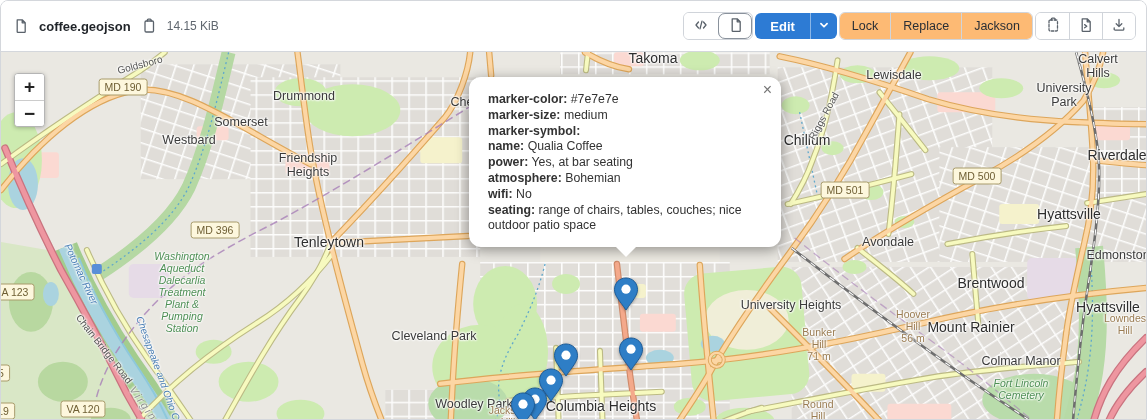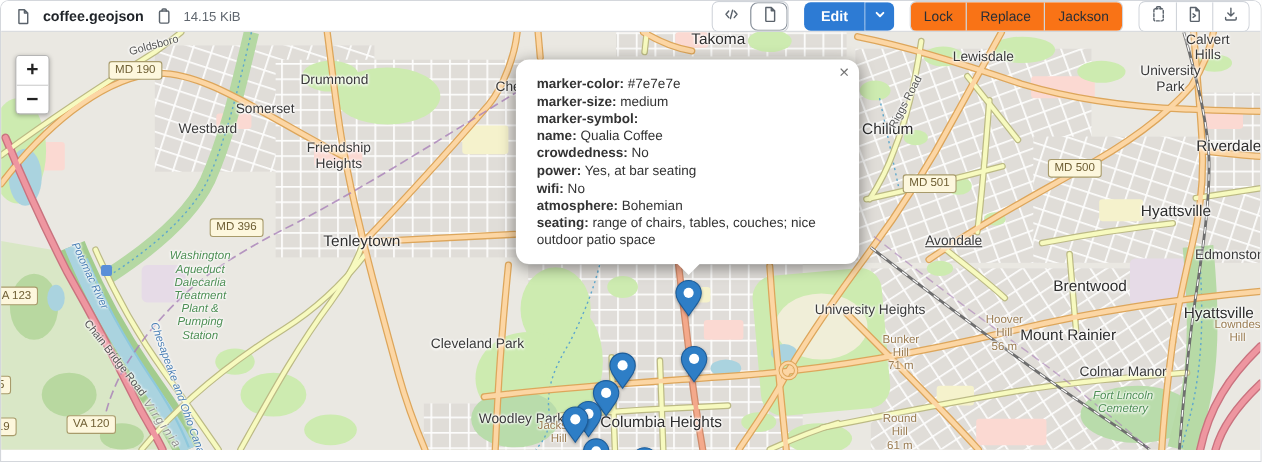--- a/index.html
+++ b/index.html
@@ -1,35 +1,35 @@
 <!DOCTYPE html>
 <html><head>
 <meta charset="utf-8">
 <style>
   * { box-sizing: border-box; margin: 0; padding: 0; }
   html,body { width:1147px; height:420px; background:#fff; font-family:"Liberation Sans",sans-serif; }
   .widget { width:1147px; height:420px; border:1px solid #d4d7dc; border-radius:8px 8px 0 0; overflow:hidden; background:#fff; }
 
   
-  .hdr { height:28px; display:flex; align-items:center; padding:0 10px; gap:10px; background:#fff; border-bottom:1px solid #d4d7dc; }
+  .hdr { height:51px; display:flex; align-items:center; padding:0 10px; gap:10px; background:#fff; border-bottom:1px solid #d4d7dc; }
   .hdr-left { display:flex; align-items:center; gap:8px; flex:1; min-width:0; }
   .fname { font-size:13px; font-weight:bold; color:#1f2328; }
   .fsize { font-size:12px; color:#60676f; }
   .iconbtn { background:none; border:0; display:flex; align-items:center; justify-content:center; cursor:pointer; padding:2px; }
   .hdr svg { stroke:#5a626b; fill:none; stroke-width:1.3; stroke-linecap:round; stroke-linejoin:round; }
-  .hdr-right { display:flex; align-items:center; gap:14px;justify-content:flex-end; }
+  .hdr-right { display:flex; align-items:center; gap:2px;justify-content:flex-end; }
   .seg-group, .btn-group, .icon-group { display:flex; border:1px solid #d0d4da; border-radius:6px; overflow:hidden; background:#fff; }
   .seg { width:34px; height:26px; display:flex; align-items:center; justify-content:center; background:#fff; border:0; cursor:pointer; }
   .seg + .seg { border-left:1px solid #d0d4da; }
   .seg.active { outline:1.5px solid #8a929c; outline-offset:-1.5px; border-radius:7px; }
   .edit-split { display:flex; }
   .btn-edit { background:#2d7bd4; color:#fff; font-weight:bold; font-size:13px; border:0; border-radius:6px 0 0 6px; padding:0 15px; height:26px; cursor:pointer; font-family:inherit; }
   .btn-caret { background:#2d7bd4; border:0; border-left:1px solid rgba(255,255,255,.45); border-radius:0 6px 6px 0; width:27px; height:26px; display:flex; align-items:center; justify-content:center; cursor:pointer; }
   .btn-caret svg { stroke:#fff; stroke-width:2; }
-  .btn-group button { padding:0 12px; height:26px; background:#f97316; border:0; font-size:12.5px; color:#2a2f36; cursor:pointer; font-family:inherit; }
+  .btn-group button { padding:0 12px; height:26px; background:#fdba74; border:0; font-size:12.5px; color:#2a2f36; cursor:pointer; font-family:inherit; }
   .btn-group button + button { border-left:1px solid #d0d4da; }
   .icon-group .seg { width:33px; }
 
   
   .map { position:relative; width:1145px; height:380px; overflow:hidden; background:#eae8e2; cursor:grab; }
   .basemap { position:absolute; left:0; top:0; }
   .map-label { position:absolute; white-space:pre-line; text-align:center; font-size:12.5px; color:#3a3a3a; line-height:1.15; pointer-events:none;
     text-shadow:0 1px 2px #fff,0 -1px 2px #fff,1px 0 2px #fff,-1px 0 2px #fff; }
   .map-label.town { font-size:14px; color:#2d2d2d; }
   .map-label.green { font-size:10.5px; font-style:italic; color:#4e8f55; }
@@ -333,21 +333,21 @@
         <div class="map-label place" style="left: 433px; top: 284px; transform: translate(-50%, -50%);">Cleveland Park</div>
         <div class="map-label place" style="left: 473px; top: 352px; transform: translate(-50%, -50%);">Woodley Park</div>
         <div class="map-label town" style="left: 600px; top: 354px; transform: translate(-50%, -50%);">Columbia Heights</div>
         <div class="map-label place" style="left: 790px; top: 253px; transform: translate(-50%, -50%);">University Heights</div>
         <div class="map-label town" style="left: 806px; top: 88px; transform: translate(-50%, -50%);">Chillum</div>
         <div class="map-label place" style="left: 893px; top: 23px; transform: translate(-50%, -50%);">Lewisdale</div>
         <div class="map-label place" style="left: 1097px; top: 14px; transform: translate(-50%, -50%);">Calvert Hills</div>
         <div class="map-label place" style="left: 1063px; top: 43px; transform: translate(-50%, -50%);">University Park</div>
         <div class="map-label town" style="left: 1116px; top: 103px; transform: translate(-50%, -50%);">Riverdale</div>
         <div class="map-label town" style="left: 1068px; top: 162px; transform: translate(-50%, -50%);">Hyattsville</div>
-        <div class="map-label place" style="left: 866px; top: 190px; transform: translate(-50%, -50%); text-decoration: underline;">Avondale</div>
+        <div class="map-label place" style="left: 887px; top: 190px; transform: translate(-50%, -50%);">Avondale</div>
         <div class="map-label town" style="left: 990px; top: 231px; transform: translate(-50%, -50%);">Brentwood</div>
         <div class="map-label town" style="left: 970px; top: 275px; transform: translate(-50%, -50%);">Mount Rainier</div>
         <div class="map-label place" style="left: 1020px; top: 309px; transform: translate(-50%, -50%); text-align: center;">Colmar Manor</div>
         <div class="map-label town" style="left: 1107px; top: 255px; transform: translate(-50%, -50%);">Hyattsville</div>
         <div class="map-label place" style="left: 1117px; top: 203px; transform: translate(-50%, -50%);">Edmonston</div>
         <div class="map-label green" style="left: 181px; top: 240px; transform: translate(-50%, -50%);">Washington
 Aqueduct
 Dalecarlia
 Treatment
 Plant &amp;
@@ -423,22 +423,21 @@
       <button>−</button>
     </div>
 
     <div class="popup">
       <button class="popup-close">×</button>
       <div class="popup-body">
           <div><span class="prop-key">marker-color:</span><span> #7e7e7e</span></div>
           <div><span class="prop-key">marker-size:</span><span> medium</span></div>
           <div><span class="prop-key">marker-symbol:</span><span></span></div>
           <div><span class="prop-key">name:</span><span> Qualia Coffee</span></div>
-          <div><span class="prop-key">crowdedness:</span><span> No</span></div>
           <div><span class="prop-key">power:</span><span> Yes, at bar seating</span></div>
+          <div><span class="prop-key">atmosphere:</span><span> Bohemian</span></div>
           <div><span class="prop-key">wifi:</span><span> No</span></div>
-          <div><span class="prop-key">atmosphere:</span><span> Bohemian</span></div>
           <div><span class="prop-key">seating:</span><span> range of chairs, tables, couches; nice outdoor patio space</span></div>
         </div>
       <div class="popup-tip"></div>
     </div>
   </div>
 </div>
 
 </body></html>

